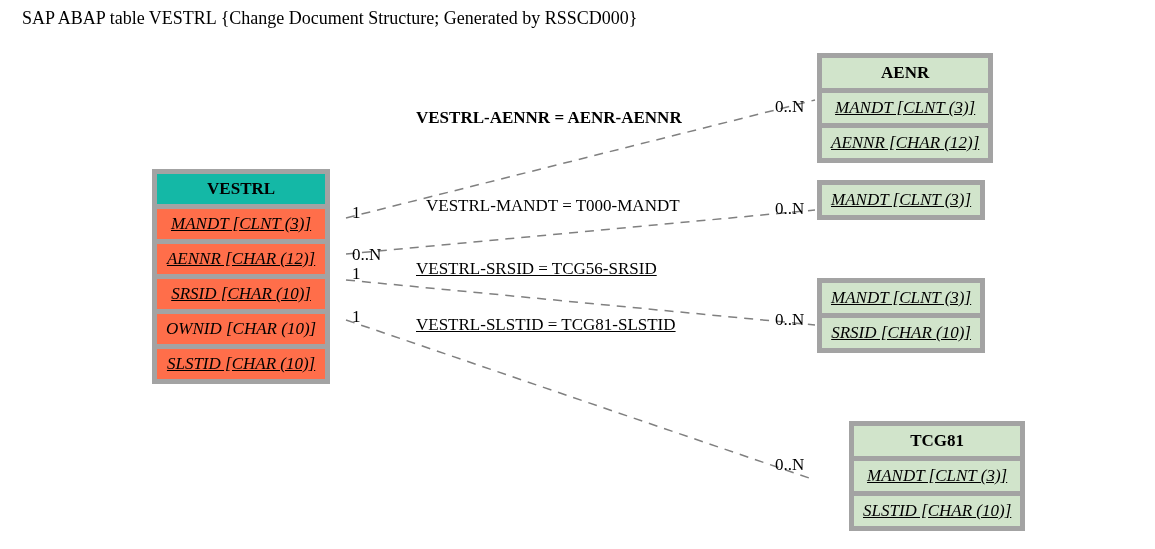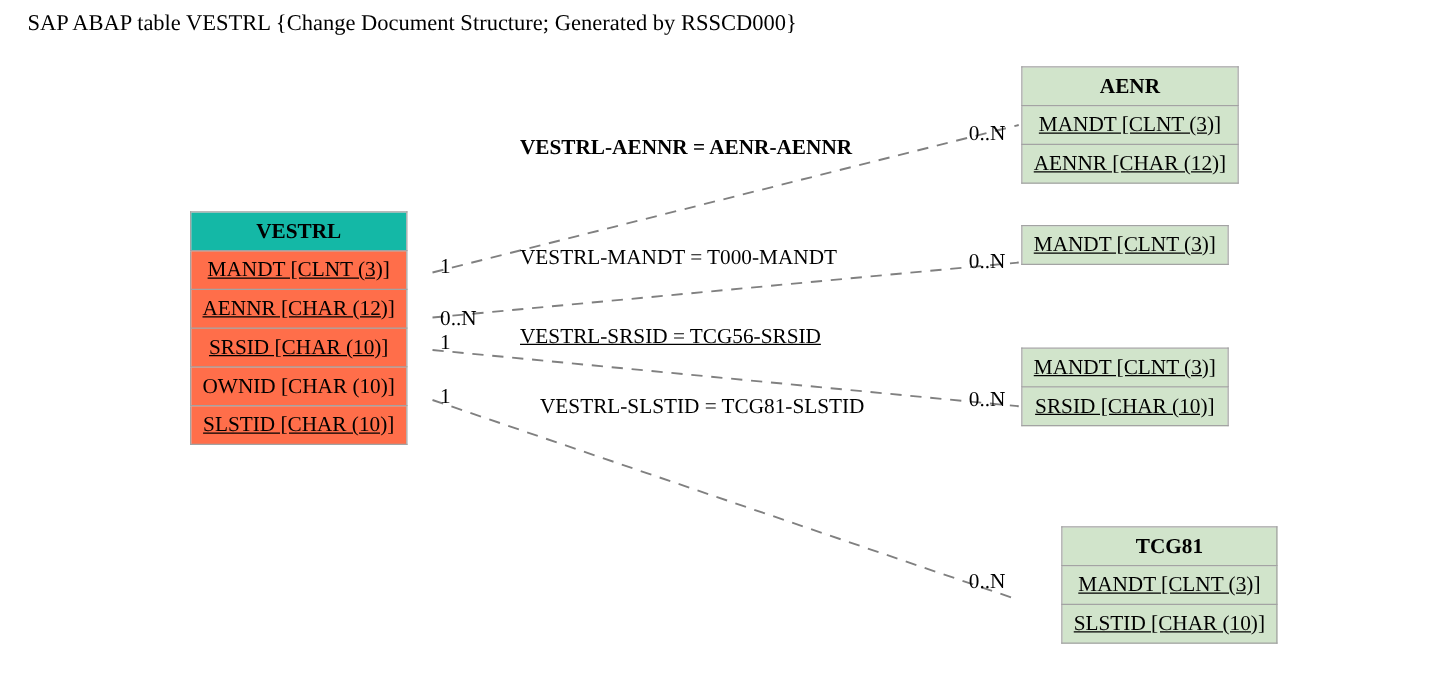--- a/index.html
+++ b/index.html
@@ -17,31 +17,32 @@
     top: 8px;
     left: 22px;
     font-size: 18px;
     font-family: Georgia, serif;
   }
   .entity {
     position: absolute;
     border-collapse: collapse;
   }
   .entity th, .entity td {
-    border: 1px solid #a3a3a3;
+    border: 5px solid #a3a3a3;
     padding: 5px 9px;
     font-size: 17px;
     text-align: center;
     font-family: Georgia, serif;
   }
   .entity th {
     font-weight: bold;
     font-style: normal;
   }
   .entity td {
+    font-style: italic;
     font-weight: normal;
   }
   .main-entity th { background: #14b8a6; }
   .main-entity td { background: #ff6e4a; }
   .ref-entity th { background: #d1e4cb; }
   .ref-entity td { background: #d1e4cb; }
   .underline { text-decoration: underline; }
   .rel-label {
     position: absolute;
     font-size: 17px;
@@ -134,23 +135,23 @@
   <tr>
         <td class="underline">MANDT [CLNT (3)]</td>
       </tr>
   <tr>
         <td class="underline">SLSTID [CHAR (10)]</td>
       </tr>
 </tbody>
   </table>
 
 <div class="rel-label" style="left:416px; top:108px;font-weight:bold;">VESTRL-AENNR = AENR-AENNR</div>
-<div class="rel-label" style="left:416px; top:196px;">VESTRL-MANDT = T000-MANDT</div>
+<div class="rel-label" style="left:426px; top:196px;">VESTRL-MANDT = T000-MANDT</div>
 <div class="rel-label" style="left:416px; top:259px;text-decoration:underline;">VESTRL-SRSID = TCG56-SRSID</div>
-<div class="rel-label" style="left:432px; top:315px;">VESTRL-SLSTID = TCG81-SLSTID</div>
+<div class="rel-label" style="left:416px; top:315px;text-decoration:underline;">VESTRL-SLSTID = TCG81-SLSTID</div>
 
 <div class="rel-label" style="left:352px; top:203px;">1</div>
 <div class="rel-label" style="left:352px; top:245px;">0..N</div>
 <div class="rel-label" style="left:352px; top:264px;">1</div>
 <div class="rel-label" style="left:352px; top:307px;">1</div>
 
 <div class="rel-label" style="left:775px; top:97px;">0..N</div>
 <div class="rel-label" style="left:775px; top:199px;">0..N</div>
 <div class="rel-label" style="left:775px; top:310px;">0..N</div>
 <div class="rel-label" style="left:775px; top:455px;">0..N</div>

